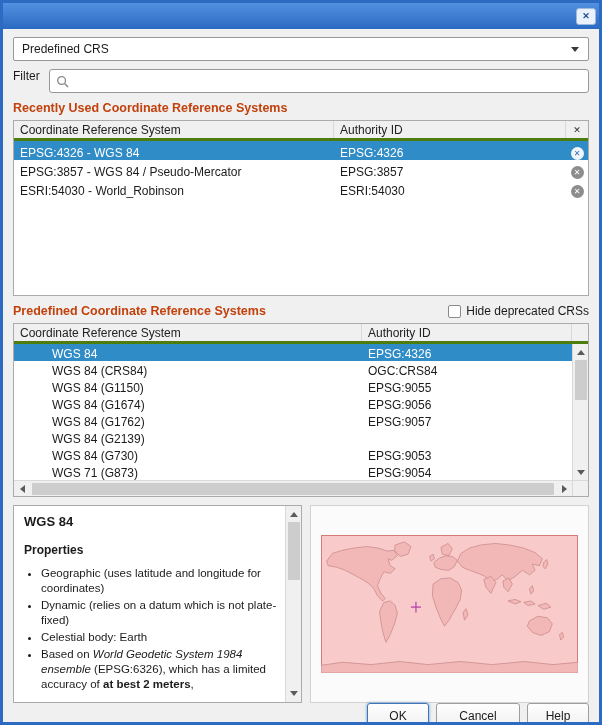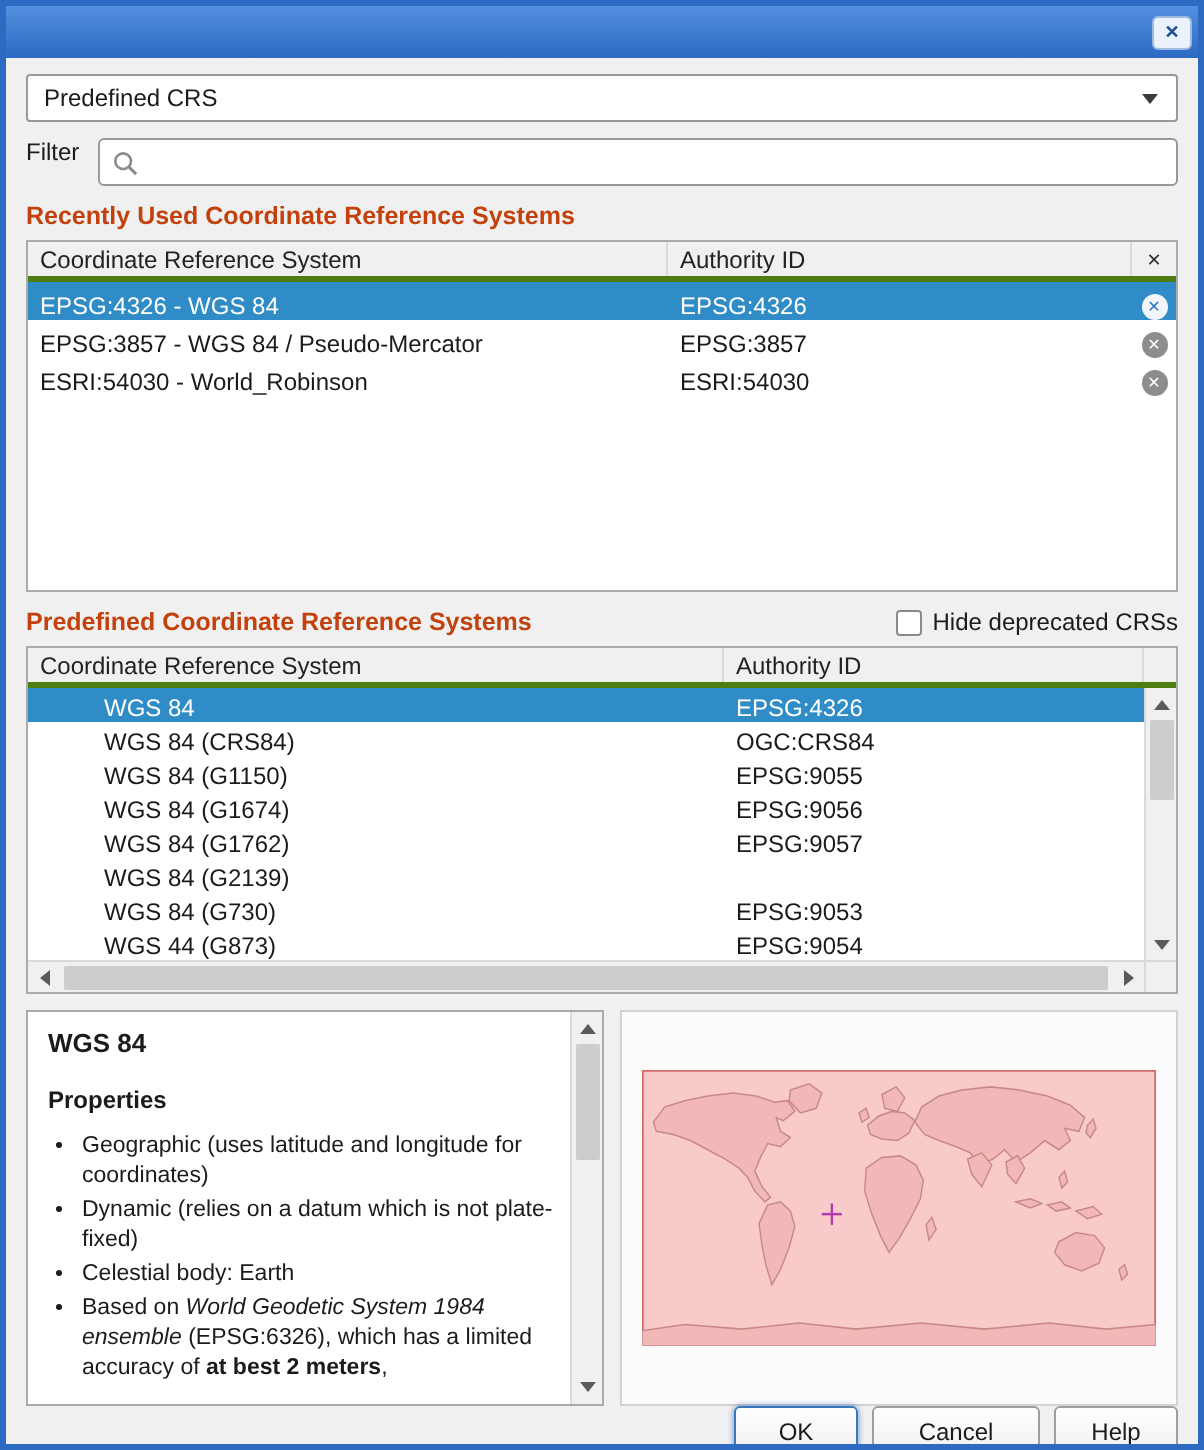--- a/index.html
+++ b/index.html
@@ -175,21 +175,21 @@
       <div class="trow">
         <div class="cell c1">WGS 84 (G2139)</div>
         <div class="cell c3"></div>
       </div>
       <div class="trow">
         <div class="cell c1">WGS 84 (G730)</div>
         <div class="cell c2">EPSG:9053</div>
         <div class="cell c3"></div>
       </div>
       <div class="trow">
-        <div class="cell c1">WGS 44 (G873)</div>
+        <div class="cell c1">WGS 71 (G873)</div>
         <div class="cell c2">EPSG:9054</div>
         <div class="cell c3"></div>
       </div>
 
       <div class="vscroll">
         <div class="scroll-btn">
             <span class="tri-up"></span>
           </div>
         <div class="vthumb" style="height:40px;"></div>
         <div class="spacer"></div>

